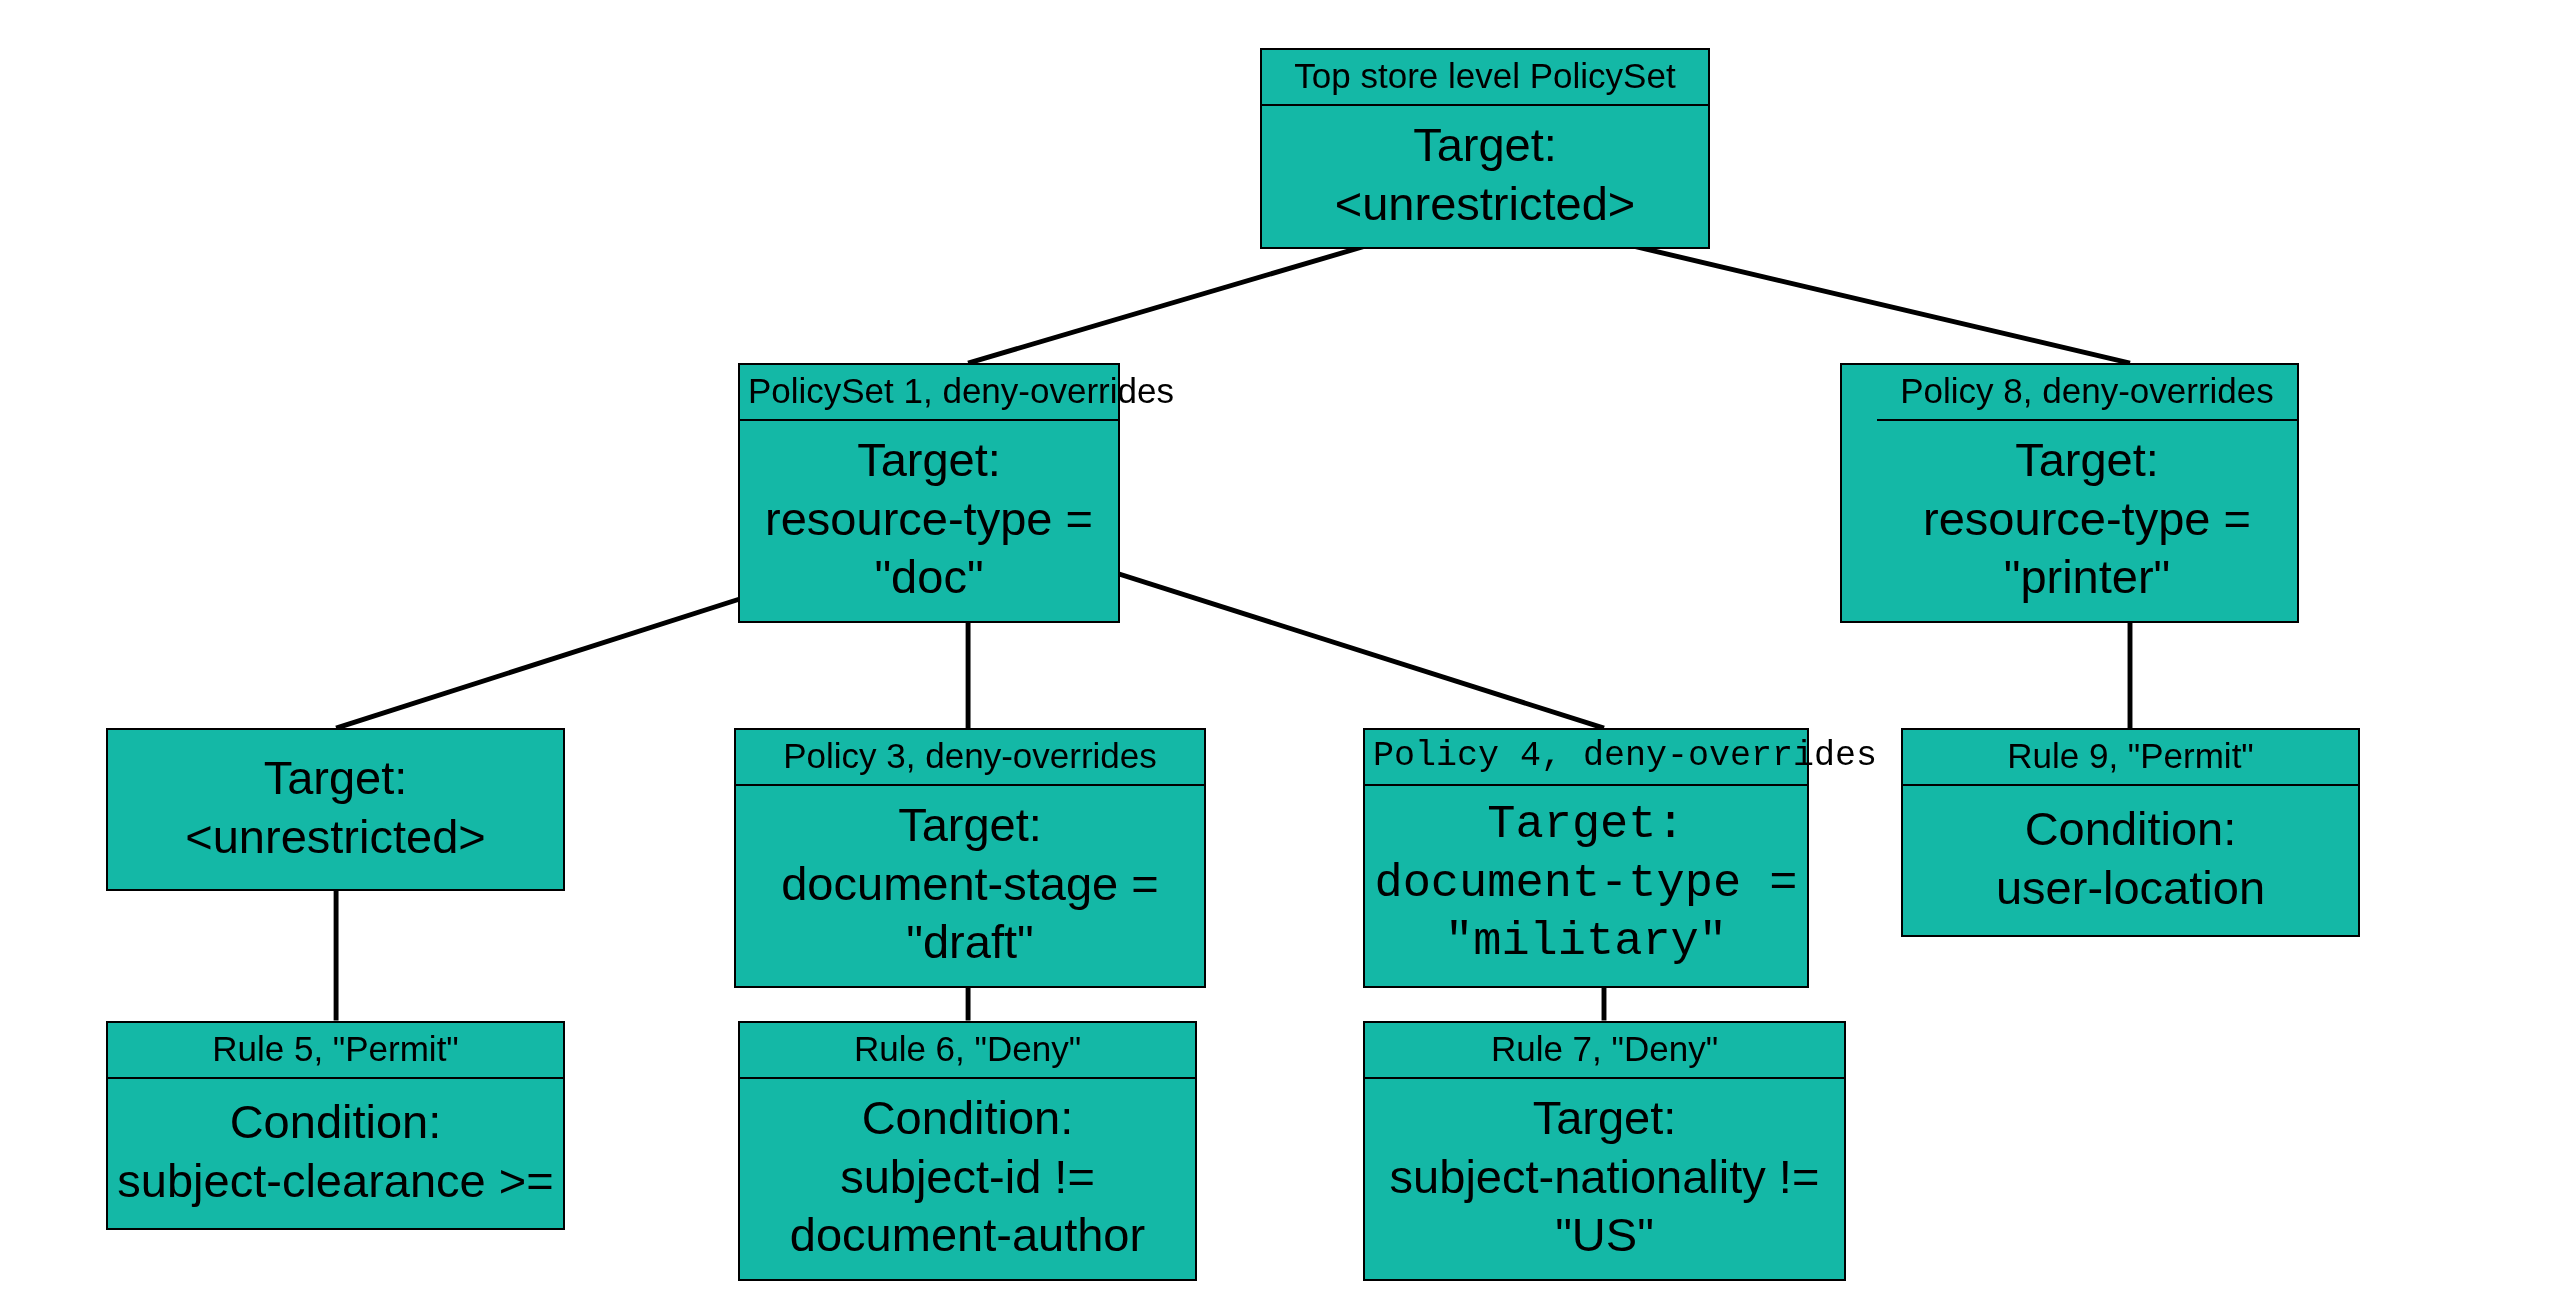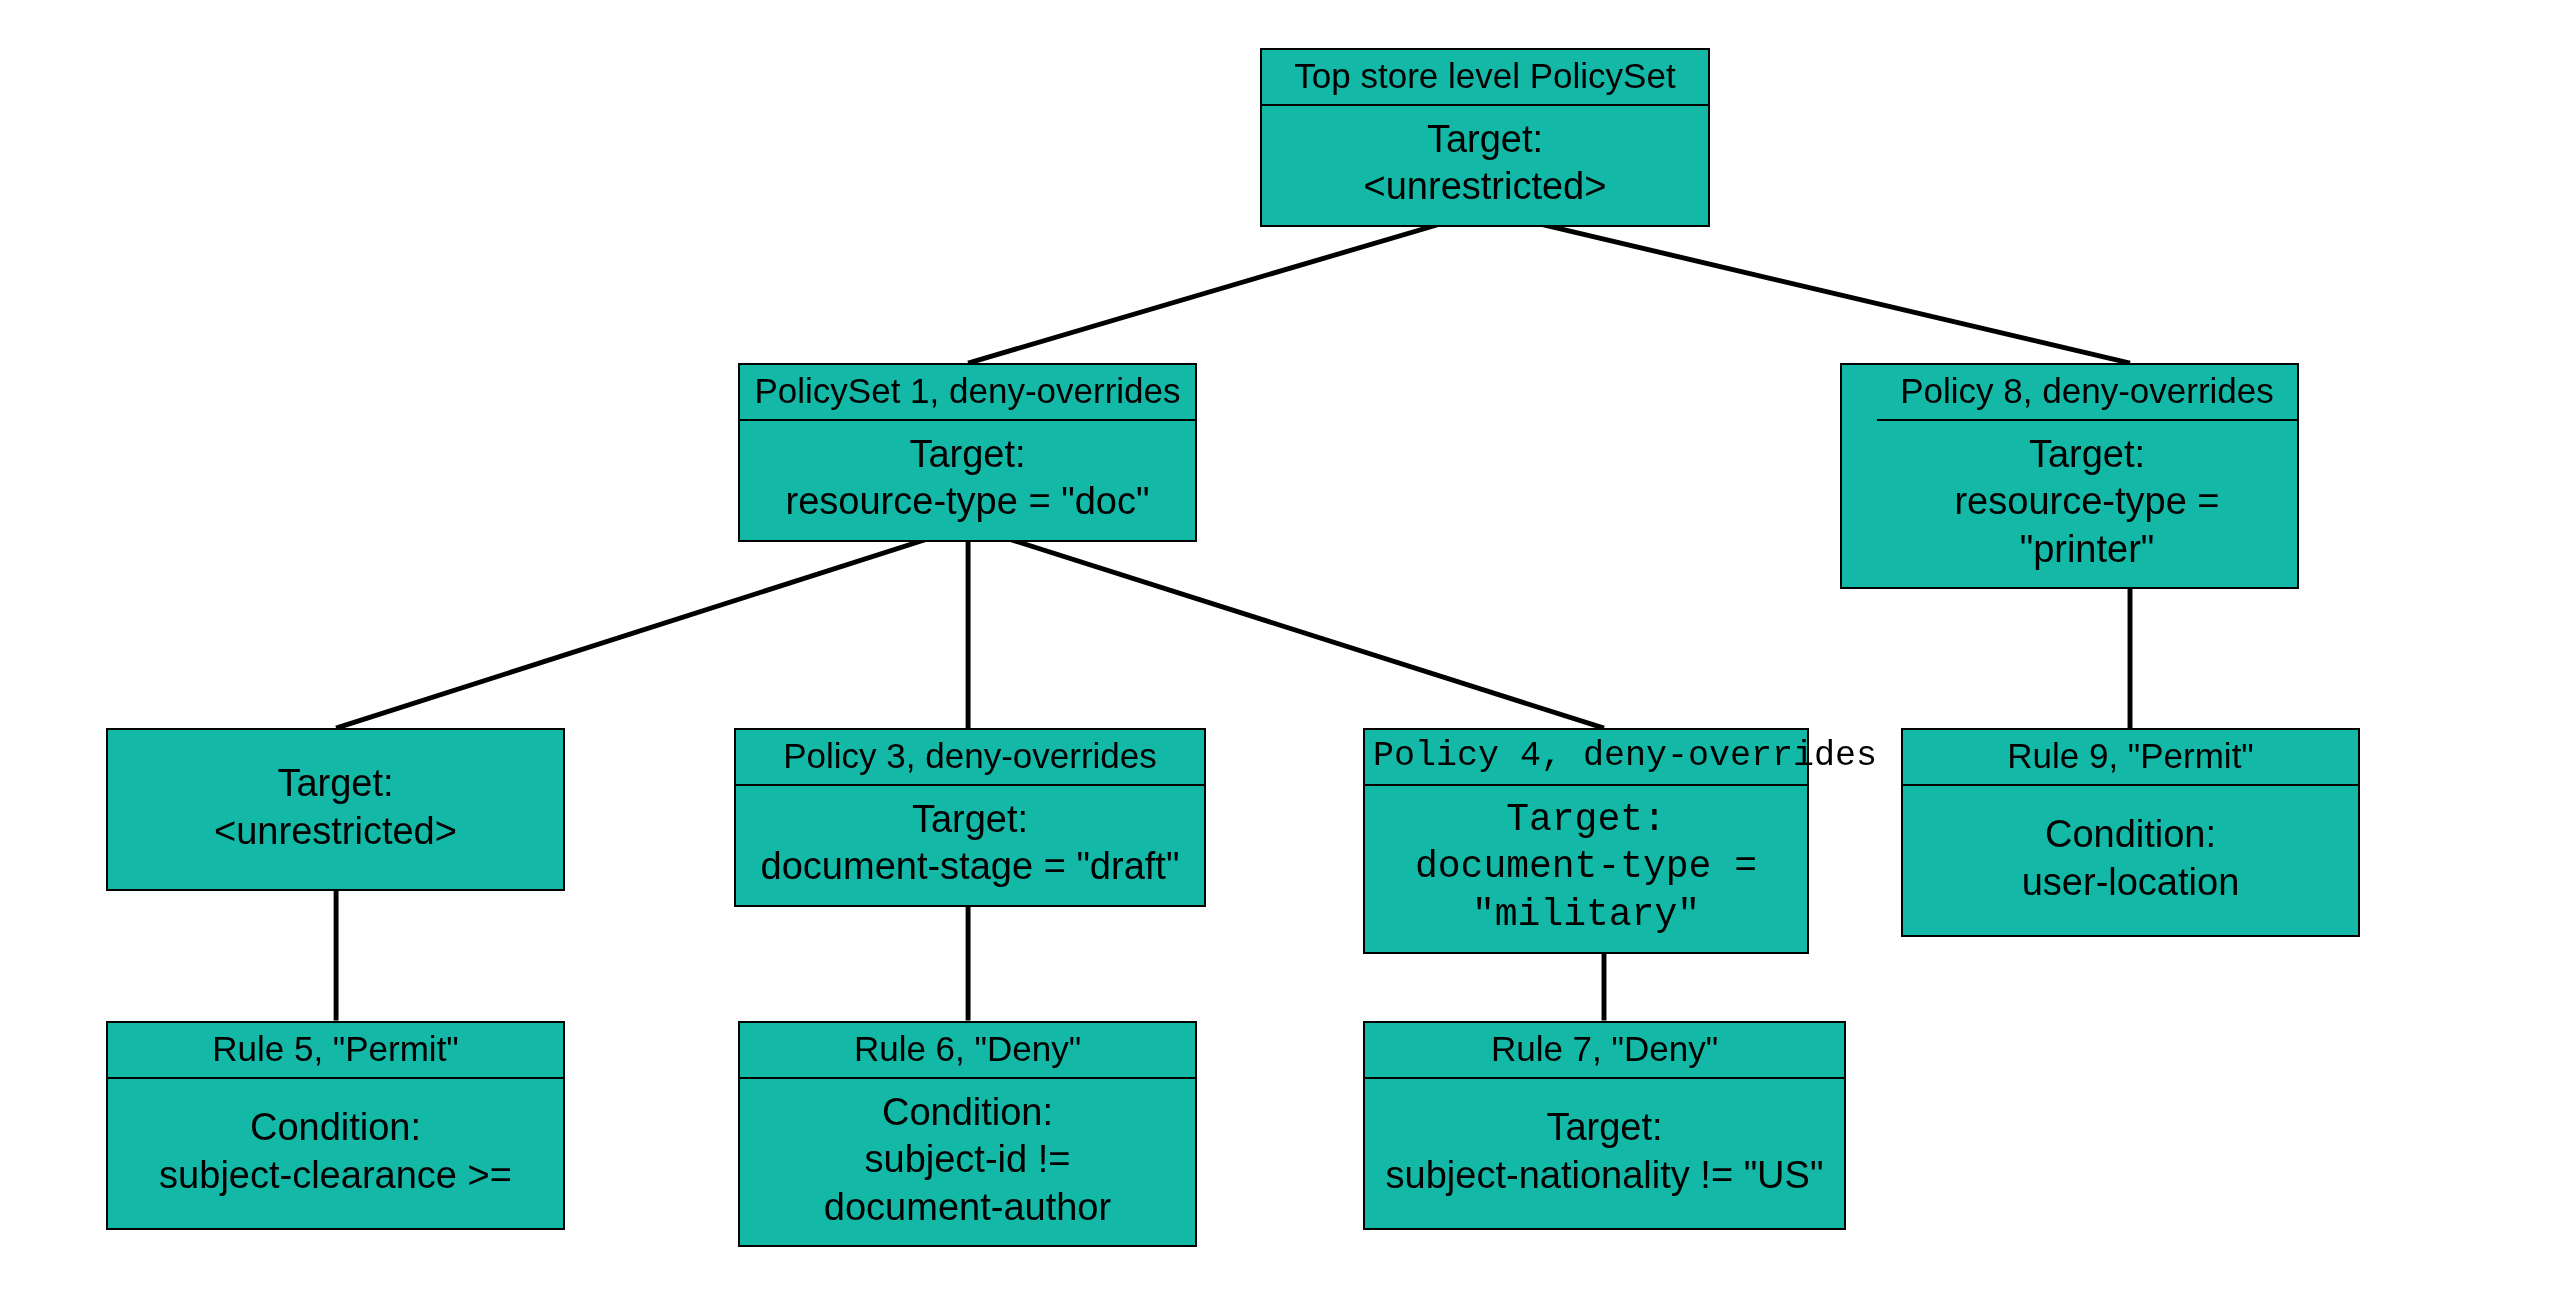--- a/index.html
+++ b/index.html
@@ -26,21 +26,21 @@
   .node .title {
     border-bottom: 2.9px solid #000;
     text-align: center;
     font-size: 35px;
     line-height: 1.15;
     padding: 5.9px 7.9px 7.9px 7.9px;
     white-space: nowrap;
   }
   .node .body {
     text-align: center;
-    font-size: 38px;
+    font-size: 47px;
     line-height: 1.25;
     padding: 9.8px 7.9px 13.7px 7.9px;
     display: flex;
     flex-direction: column;
     justify-content: center;
     flex: 1;
   }
   svg.edges {
     position: absolute;
     left: 0; top: 0;
@@ -70,21 +70,21 @@
     </svg>
 
   <div class="node" id="n-root" style="left: 1260px; top: 48px; width: 450px; min-height: 163px;">
     <div class="title">Top store level PolicySet</div>
     <div class="body">
       <div>Target:</div>
       <div>&lt;unrestricted&gt;</div>
     </div>
   </div>
 
-  <div class="node" id="n-ps1" style="left: 738px; top: 363px; width: 459px; min-height: 163px;">
+  <div class="node" id="n-ps1" style="left: 738px; top: 363px; width: 382px; min-height: 163px;">
     <div class="title">PolicySet 1, deny-overrides</div>
     <div class="body">
       <div>Target:</div>
       <div>resource-type = "doc"</div>
     </div>
   </div>
 
   <div class="node" id="n-pol8" style="left: 1840px; top: 363px; width: 459px; min-height: 163px; padding-left: 35px;">
     <div class="title">Policy 8, deny-overrides</div>
     <div class="body">

